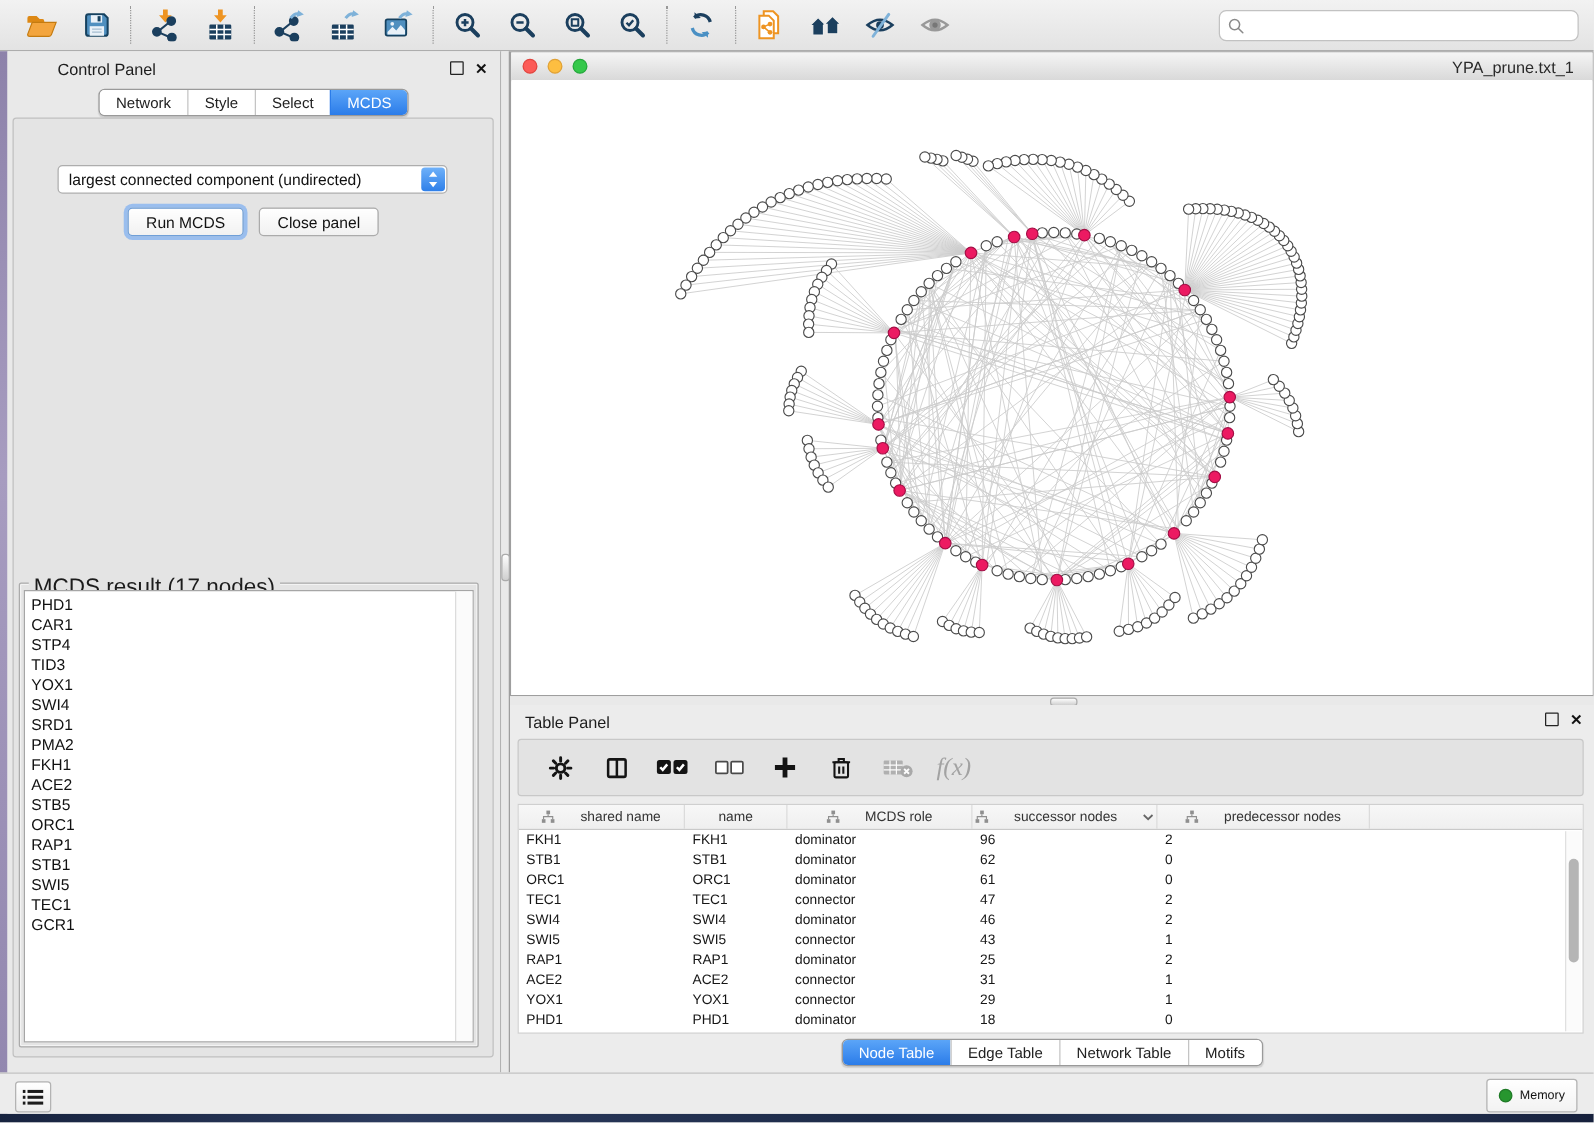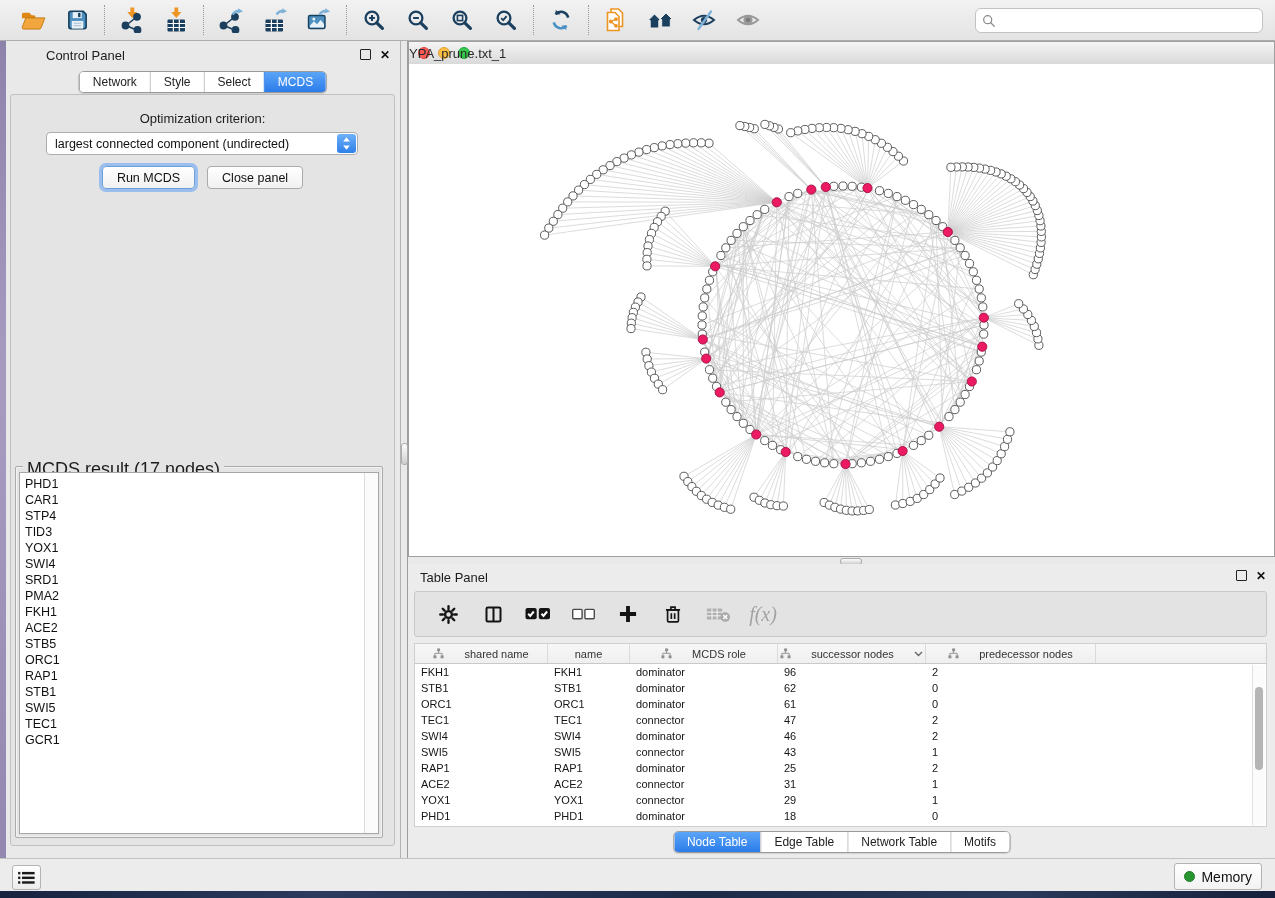--- a/index.html
+++ b/index.html
@@ -68,21 +68,21 @@
   
   .net-frame{position:absolute;left:408px;top:41px;width:867px;height:516px;background:#fff;
     border:1px solid #9E9E9E;box-sizing:border-box;}
   .net-titlebar{position:relative;height:22px;background:linear-gradient(#F5F5F5,#D9D9D9);
     border-bottom:1px solid #A8A8A8;display:flex;align-items:center;}
   .lights{display:flex;gap:8px;margin-left:9px;}
   .light{width:12px;height:12px;border-radius:50%;box-sizing:border-box;}
   .light.red{background:#FC5B57;border:1px solid #E2443E;}
   .light.yellow{background:#FDBE41;border:1px solid #E0A135;}
   .light.green{background:#35C84B;border:1px solid #24A83B;}
-  .net-title{position:absolute;left:0;right:15px;text-align:left;font-size:13px;color:#2a2a2a;}
+  .net-title{position:absolute;left:0;right:15px;text-align:right;font-size:13px;color:#2a2a2a;}
   .net-canvas{position:absolute;left:0;top:22px;right:0;bottom:0;background:#fff;overflow:hidden;}
   
   .table-panel{position:absolute;left:408px;top:564px;width:867px;height:294px;background:#ECECEC;}
   .tp-title{position:absolute;left:12px;top:6px;}
   .tp-toolbar{position:absolute;left:6px;top:27px;width:853px;height:46px;background:#E3E3E3;
     border:1px solid #C8C8C8;border-radius:3px;box-sizing:border-box;display:flex;align-items:center;gap:19px;padding-left:20px;}
   .tp-tb-btn{display:flex;align-items:center;justify-content:center;width:26px;height:28px;}
   .tp-tb-btn.disabled{opacity:.9;}
   .tbl{position:absolute;left:6px;top:79px;width:853px;height:184px;background:#fff;border:1px solid #CFCFCF;box-sizing:border-box;overflow:hidden;}
   .thead{display:flex;height:20px;background:linear-gradient(#F7F7F7,#EFEFEF);border-bottom:1px solid #C9C9C9;box-sizing:border-box;}
@@ -96,21 +96,21 @@
   .tbl-thumb{position:absolute;left:1.5px;width:8px;top:22px;height:83px;background:#B5B5B5;border-radius:5px;}
   .tp-tabs-wrap{position:absolute;left:50%;top:267px;transform:translateX(-50%);}
   
   .statusbar{position:absolute;left:0;top:858px;width:1275px;height:33px;background:#ECECEC;
     border-top:1px solid #C2C2C2;box-sizing:border-box;}
   .list-btn{position:absolute;left:12px;top:6px;width:27px;height:23px;background:linear-gradient(#fff,#ececec);
     border:1px solid #B3B3B3;border-radius:3px;display:flex;align-items:center;justify-content:center;}
   .memory-btn{position:absolute;right:13px;top:4px;height:25px;background:linear-gradient(#fff,#f2f2f2);
     border:1px solid #B3B3B3;border-radius:3px;display:flex;align-items:center;gap:6px;padding:0 9px;}
   .mem-dot{width:11px;height:11px;border-radius:50%;background:#27962F;border:1px solid #1E7A26;box-sizing:border-box;}
-  .memory-btn span.lbl{font-size:14px;color:#111;}
+  .memory-btn span.lbl{font-size:10px;color:#111;}
 </style>
 </head>
 <body>
 
 <div class="toolbar">
   <div id="tb-groups" style="display:flex;align-items:center;height:100%">
       <div class="tb-group">
         <div class="tb-btn">
           <svg width="27" height="24" viewBox="0 0 28 24">
             <path d="M2 6.2Q2 4.5 3.6 4.5h6l2.6 2.6h2.3Q16 7.1 16 8.8v1.4H2z" fill="#DD8814"></path>
@@ -300,21 +300,20 @@
   </div>
   <div class="cp-tabs-wrap">
     <div class="seg-tabs" id="cp-tabs">
         <div class="seg">Network</div>
         <div class="seg">Style</div>
         <div class="seg">Select</div>
         <div class="seg sel">MCDS</div>
       </div>
   </div>
   <div class="cp-content">
-    <div class="opt-label">Optimization criterion:</div>
     <div class="dropdown">
       <span class="dd-text">largest connected component (undirected)</span>
       <span class="dd-stepper">
         <svg width="9" height="15" viewBox="0 0 9 15">
             <path d="M4.5 1.2L7.8 5.4H1.2z" fill="#fff"></path>
             <path d="M4.5 13.8L1.2 9.6h6.6z" fill="#fff"></path>
           </svg>
       </span>
     </div>
     <div class="btn-row">

